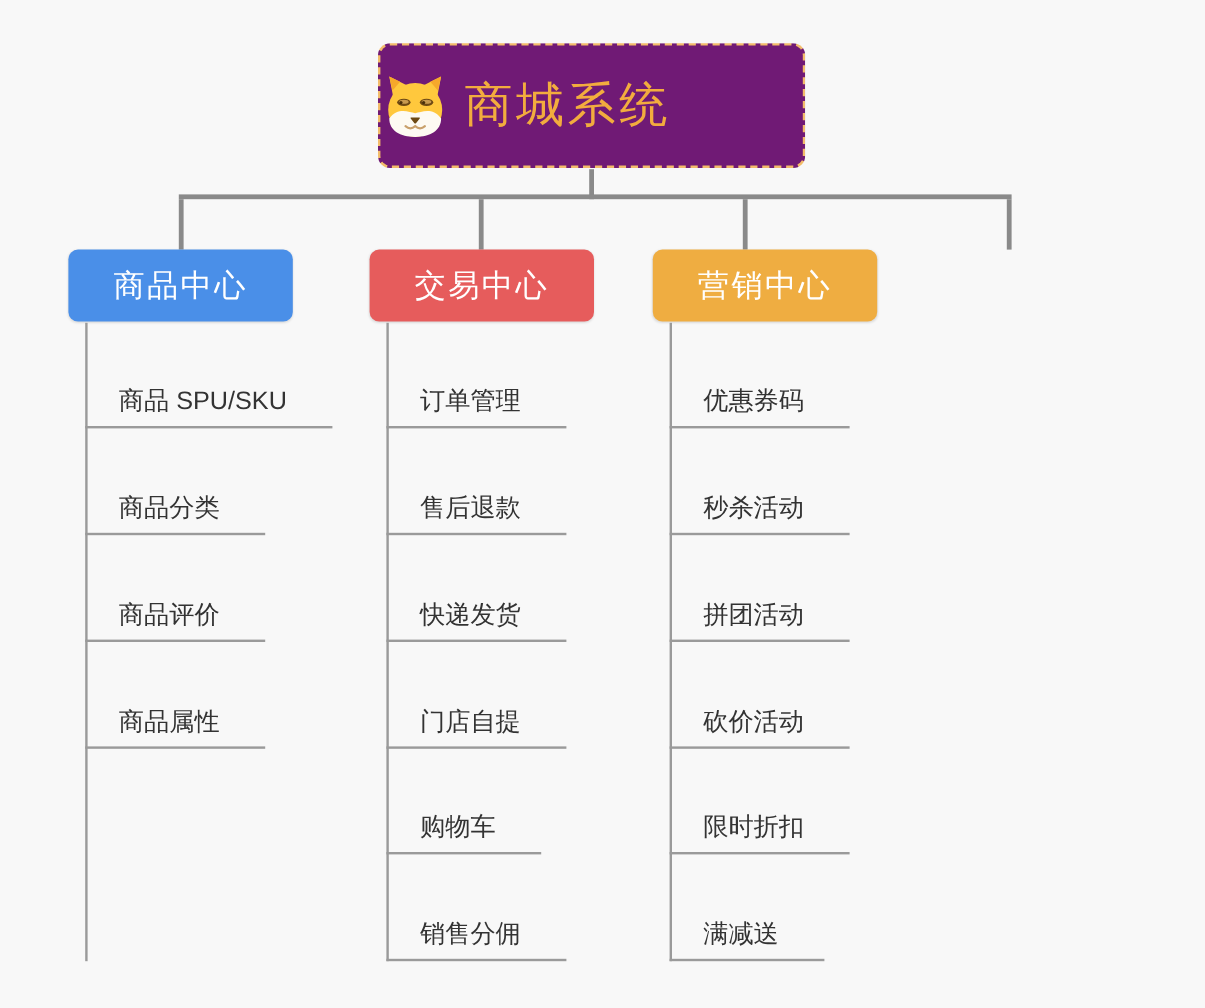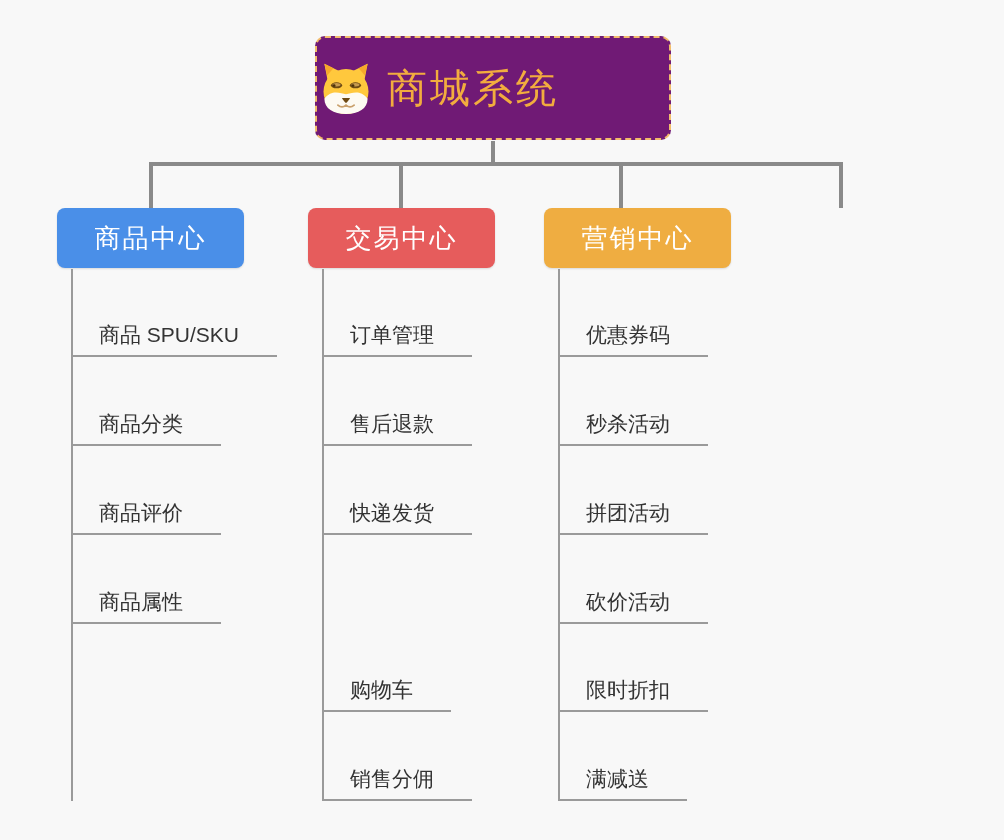--- a/index.html
+++ b/index.html
@@ -108,20 +108,21 @@
     <div class="leaf r2">商品评价</div>
     <div class="leaf r3">商品属性</div>
   </div>
 
   <div class="branch b1">
     <div class="branch-header" style="background-color: rgb(230, 92, 92);">交易中心</div>
     <div class="trunk"></div>
     <div class="leaf r0">订单管理</div>
     <div class="leaf r1">售后退款</div>
     <div class="leaf r2">快递发货</div>
+    <div class="leaf r3">门店自提</div>
     <div class="leaf r4">购物车</div>
     <div class="leaf r5">销售分佣</div>
   </div>
 
   <div class="branch b2">
     <div class="branch-header" style="background-color: rgb(239, 173, 65);">营销中心</div>
     <div class="trunk"></div>
     <div class="leaf r0">优惠券码</div>
     <div class="leaf r1">秒杀活动</div>
     <div class="leaf r2">拼团活动</div>

